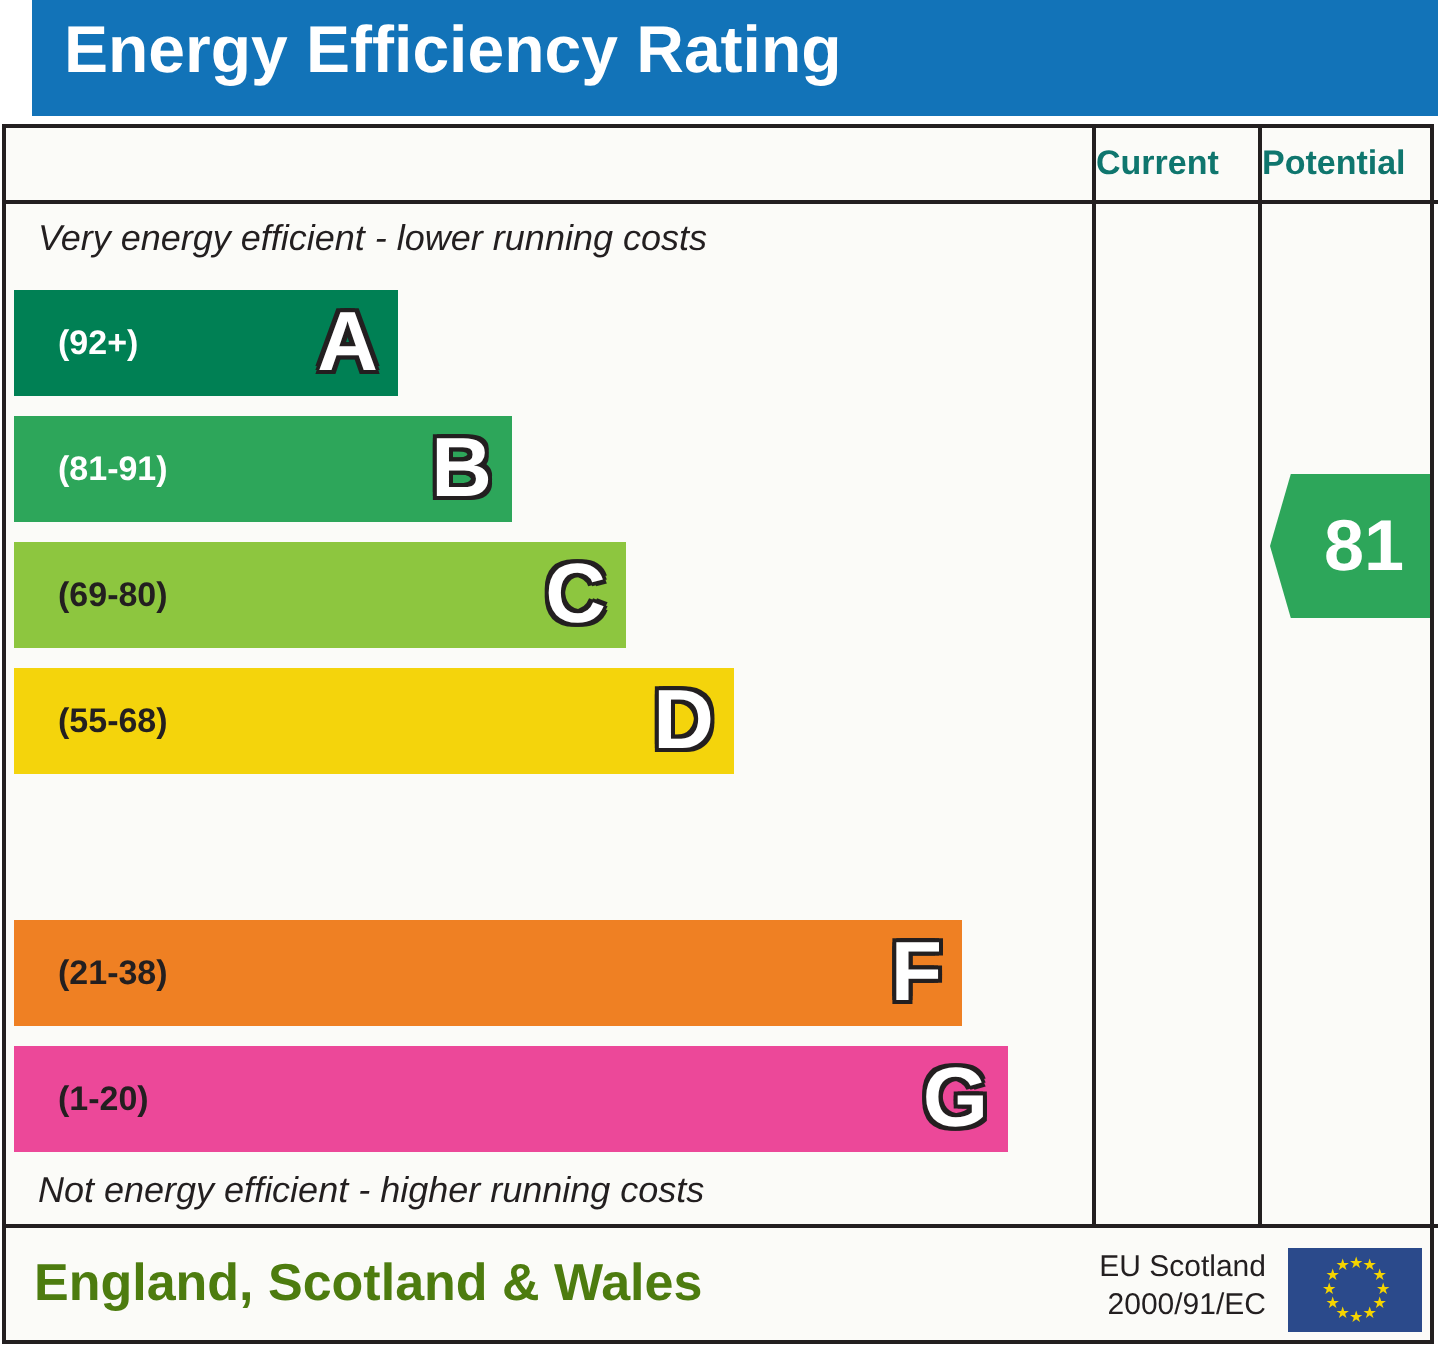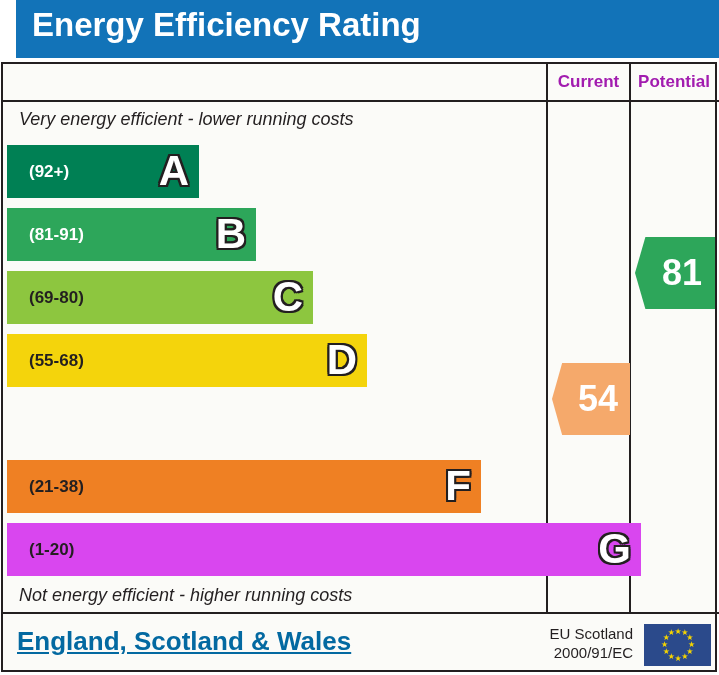--- a/index.html
+++ b/index.html
@@ -73,22 +73,21 @@
     background: #231f20;
   }
   .hrule.head { top: 36px; }
   .hrule.foot { top: 548px; }
 
   .col-head {
     position: absolute;
     top: 8px;
     font-size: 17px;
     font-weight: bold;
-    color: #a21caf;
-    text-align: center;
+    color: #0f766e;
     white-space: nowrap;
   }
   .col-head.current   { left: 545px; width: 81px; }
   .col-head.potential { left: 628px; width: 86px; }
 
   
   .caption {
     position: absolute;
     left: 16px;
     font-size: 18px;
@@ -169,23 +168,22 @@
     top: 550px;
     width: 716px;
     height: 58px;
   }
   .region-text {
     position: absolute;
     left: 14px;
     top: 12px;
     font-size: 26px;
     font-weight: bold;
-    color: #0369a1;
-    white-space: nowrap;
-    text-decoration: underline;
+    color: #4d7c0f;
+    white-space: nowrap;
   }
   .directive {
     position: absolute;
     left: 520px;
     top: 11px;
     width: 110px;
     font-size: 15px;
     color: #231f20;
     text-align: right;
     line-height: 1.25;
@@ -244,31 +242,28 @@
         <span class="letter">C</span>
       </div>
       <div class="bar light" style="top:270px; width:360px; background:#f4d40c;padding-left:48px;">
         <span class="range">(55-68)</span>
         <span class="letter">D</span>
       </div>
       <div class="bar light" style="top:396px; width:474px; background:#ef8023;">
         <span class="range">(21-38)</span>
         <span class="letter">F</span>
       </div>
-      <div class="bar light" style="top:459px; width:634px; background:#d946ef;">
+      <div class="bar light" style="top:459px; width:497px; background:#ec4899;">
         <span class="range">(1-20)</span>
         <span class="letter">G</span>
       </div>
     </div>
 
     <div class="marker potential" style="top:173px; background:#2da65a;">
       <span class="val">81</span>
-    </div>
-    <div class="marker current" style="top:299px; background:#f5a96b;">
-      <span class="val">54</span>
     </div>
 
     <div class="footer-region">
       <div class="region-text">England, Scotland &amp; Wales</div>
       <div class="directive">
         <div>EU Scotland</div>
         <div>2000/91/EC</div>
       </div>
       <div class="eu-flag" id="eu-flag">
           <span class="star" style="left: 30.5px; top: 4.5px;">★</span>

